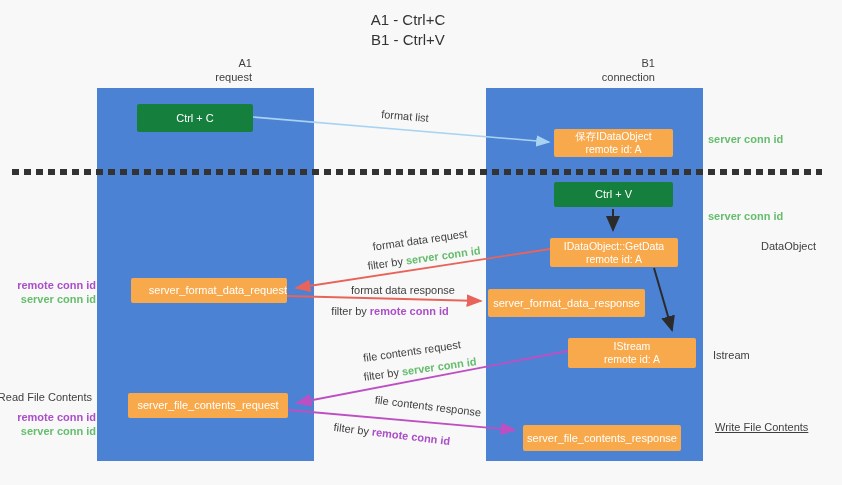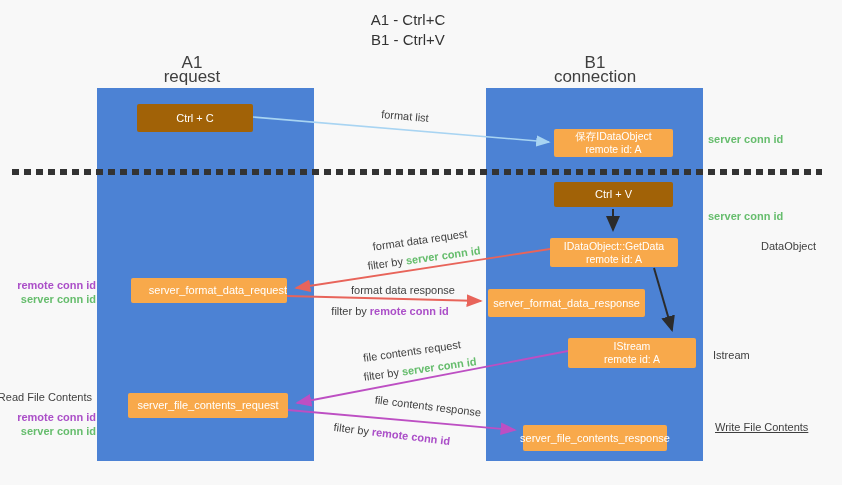--- a/index.html
+++ b/index.html
@@ -10,39 +10,39 @@
     width: 842px; height: 485px;
     background: #f8f8f8;
     overflow: hidden;
   }
   .title {
     position: absolute; top: 10px; left: 0; width: 816px;
     text-align: center; font-size: 15px; line-height: 20px; color: #333;
   }
   .lane-header {
     position: absolute; top: 56px; width: 120px;
-    text-align: center; font-size: 17px; line-height: 14px; color: #3f3f3f;
+    text-align: right; font-size: 11px; line-height: 14px; color: #3f3f3f;
   }
   .lane {
     position: absolute; top: 88px; width: 217px; height: 373px;
     background: #4c82d4;
   }
   .divider {
     position: absolute; top: 169px; left: 12px; width: 810px; height: 6px;
     background: repeating-linear-gradient(to right, #333 0 7px, transparent 7px 12px);
     z-index: 3;
   }
   svg.arrows { position: absolute; top: 0; left: 0; z-index: 4; pointer-events: none; }
   .node {
     position: absolute; z-index: 5;
     display: flex; flex-direction: column; align-items: center; justify-content: center;
     color: #fff; font-size: 11px; line-height: 13px; text-align: center;
     border-radius: 2px;
   }
-  .node.green { background: #a16207; }
+  .node.green { background: #15803d; }
   .node.orange { background: #f8a94b; }
   .node .l2 { font-size: 10.5px; }
   .flow-label {
     position: absolute; z-index: 6; white-space: nowrap;
     font-size: 11px; color: #3f3f3f;
   }
   .side-label {
     position: absolute; z-index: 6; white-space: nowrap;
     font-size: 11px; color: #3f3f3f;
   }
@@ -126,21 +126,21 @@
 
   <div class="node orange" style="left:568px; top:338px; width:128px; height:30px;">
     <span class="l2">IStream</span>
     <span class="l2">remote id: A</span>
   </div>
 
   <div class="node orange" style="left:128px; top:393px; width:160px; height:25px;">
     <span>server_file_contents_request</span>
   </div>
 
-  <div class="node orange" style="left:523px; top:425px; width:144px; height:26px;">
+  <div class="node orange" style="left:523px; top:425px; width:158px; height:26px;">
     <span>server_file_contents_response</span>
   </div>
 
   <div class="flow-label" style="left:405px; top:116px; transform:translate(-50%,-50%) rotate(5deg);">format list</div>
 
   <div class="flow-label" style="left:420px; top:240px; transform:translate(-50%,-50%) rotate(-8deg);">format data request</div>
   <div class="flow-label" style="left:424px; top:258px; transform:translate(-50%,-50%) rotate(-8deg);">
     <span>filter by </span><span class="green-text">server conn id</span>
   </div>
 

